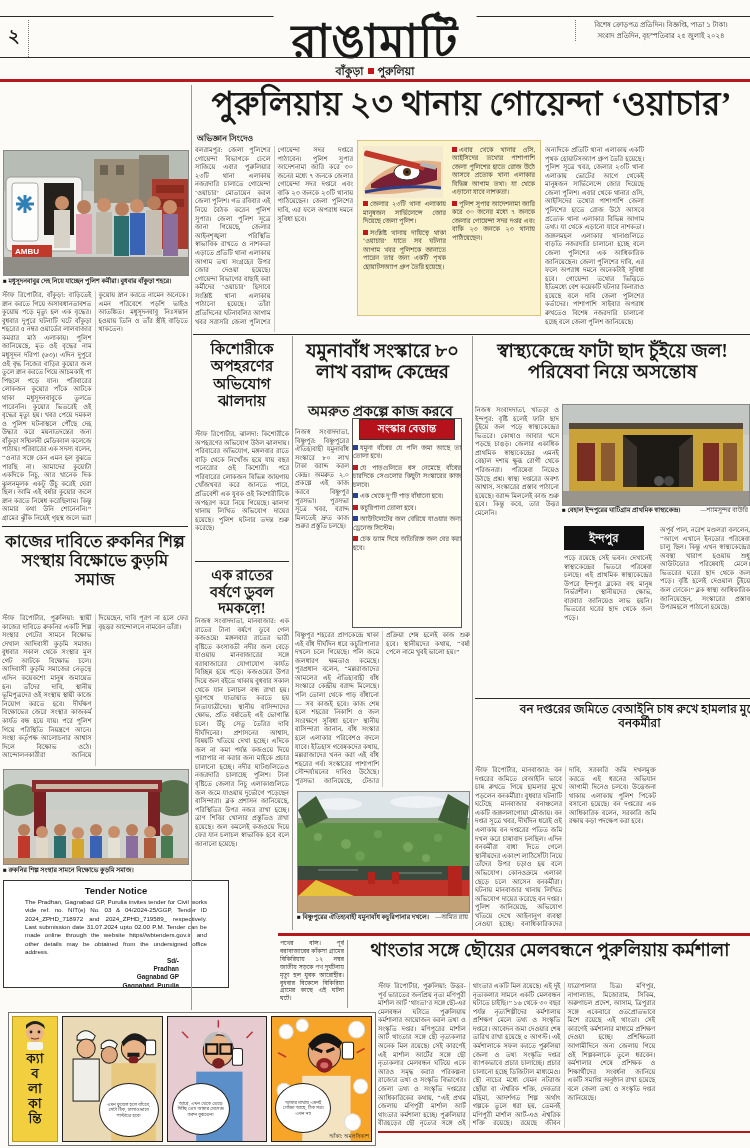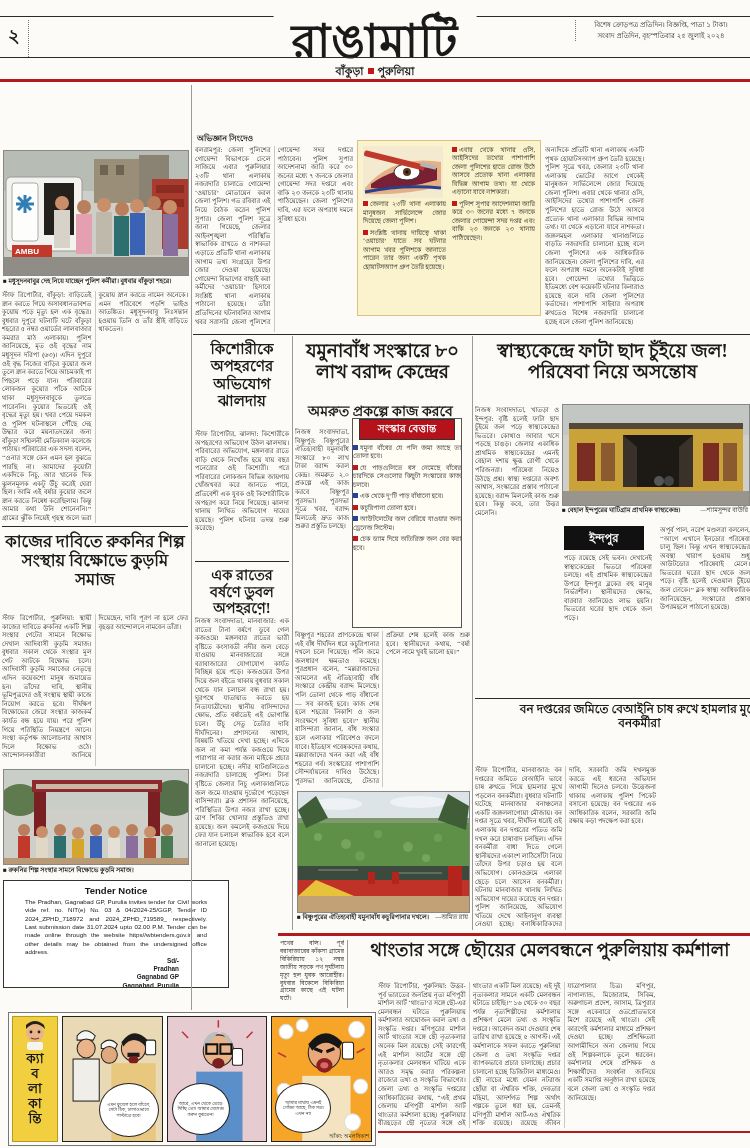--- a/index.html
+++ b/index.html
@@ -55,20 +55,21 @@
   <div class="abs ed-small" style="left:575px;top:20px;width:170px;border-left:1px dotted #777;">
     <div>বিশেষ ক্রোড়পত্র প্রতিদিন। বিজ্ঞপ্তি, পাতা ১ টাকা।</div>
     <div>সংবাদ প্রতিদিন, বৃহস্পতিবার ২৫ জুলাই ২০২৪</div>
   </div>
   <div class="abs rule" style="left:0;top:57px;width:750px;height:1px;"></div>
   <div class="abs" style="left:0;top:61px;width:750px;text-align:center;">
     <span class="secline">বাঁকুড়া</span><span class="redsq"></span><span class="secline">পুরুলিয়া</span>
   </div>
   <div class="abs redrule" style="left:0;top:79px;width:750px;height:3px;"></div>
 
+  <div class="abs hl" style="left:193px;top:86px;width:557px;font-size:33px;">পুরুলিয়ায় ২৩ থানায় গোয়েন্দা ‘ওয়াচার’</div>
   <div class="abs byline" style="left:197px;top:132px;">অভিজ্ঞান সিংদেও</div>
   <div class="abs body-text" style="left:195px;top:146px;width:158px;height:186px;column-count:2;">বলরামপুর: জেলা পুলিশের গোয়েন্দা বিভাগকে ঢেলে সাজিয়ে এবার পুরুলিয়ার ২৩টি থানা এলাকায় নজরদারি চালাতে গোয়েন্দা ‘ওয়াচার’ মোতায়েন করল জেলা পুলিশ। গত রবিবার এই নিয়ে বৈঠক করেন পুলিশ সুপার। জেলা পুলিশ সূত্রে জানা গিয়েছে, জেলার আইনশৃঙ্খলা পরিস্থিতি স্বাভাবিক রাখতে ও নাশকতা এড়াতে প্রতিটি থানা এলাকায় আগাম তথ্য সংগ্রহের উপর জোর দেওয়া হয়েছে। গোয়েন্দা বিভাগের বাছাই করা কর্মীদের ‘ওয়াচার’ হিসাবে সংশ্লিষ্ট থানা এলাকায় পাঠানো হয়েছে। তাঁরা প্রতিদিনের ঘটনাবলির আগাম খবর সরাসরি জেলা পুলিশের গোয়েন্দা সদর দপ্তরে পাঠাবেন। পুলিশ সুপার আদেশনামা জারি করে ৩০ জনের মধ্যে ৭ জনকে জেলার গোয়েন্দা সদর দপ্তরে এবং বাকি ২৩ জনকে ২৩টি থানায় পাঠিয়েছেন। জেলা পুলিশের দাবি, এর ফলে অপরাধ দমনে সুবিধা হবে।</div>
 
   <div class="abs infobox" style="left:357px;top:140px;width:172px;height:164px;">
     <div class="col">
       <svg width="80" height="52" viewBox="0 0 80 52">
         <rect width="80" height="52" fill="#f4ead0"></rect>
         <path d="M2,42 Q30,8 78,16 L78,40 Q40,50 2,48 Z" fill="#e3b185"></path>
         <path d="M8,38 Q36,18 74,22 L74,34 Q40,44 8,42 Z" fill="#7a2035"></path>
         <ellipse cx="44" cy="26" rx="13" ry="8" fill="#fff" stroke="#333" stroke-width="1"></ellipse>
@@ -172,21 +173,21 @@
       <div>Sd/-</div>
       <div>Pradhan</div>
       <div>Gagnabad GP</div>
       <div>Gagnabad, Purulia</div>
     </div>
   </div>
 
   <div class="abs hl" style="left:196px;top:341px;width:92px;font-size:15px;">কিশোরীকে অপহরণের অভিযোগ ঝালদায়</div>
   <div class="abs body-text" style="left:195px;top:430px;width:94px;height:128px;column-count:1;">স্টাফ রিপোর্টার, ঝালদা: কিশোরীকে অপহরণের অভিযোগ উঠল ঝালদায়। পরিবারের অভিযোগ, মঙ্গলবার রাতে বাড়ি থেকে নিখোঁজ হয়ে যায় বছর পনেরোর ওই কিশোরী। পরে পরিবারের লোকজন বিভিন্ন জায়গায় খোঁজখবর করে জানতে পারে, প্রতিবেশী এক যুবক ওই কিশোরীটিকে অপহরণ করে নিয়ে গিয়েছে। ঝালদা থানায় লিখিত অভিযোগ দায়ের হয়েছে। পুলিশ ঘটনার তদন্ত শুরু করেছে।</div>
   <div class="abs rule" style="left:195px;top:561px;width:94px;height:1px;"></div>
-  <div class="abs hl" style="left:195px;top:567px;width:94px;font-size:14.5px;">এক রাতের বর্ষণে ডুবল অপহরণ়ে!</div>
+  <div class="abs hl" style="left:195px;top:567px;width:94px;font-size:14.5px;">এক রাতের বর্ষণে ডুবল দমকল়ে!</div>
   <div class="abs body-text" style="left:195px;top:617px;width:94px;height:312px;column-count:1;">নিজস্ব সংবাদদাতা, মানবাজার: এক রাতের টানা বর্ষণে ডুবে গেল কজওয়ে! মঙ্গলবার রাতের ভারী বৃষ্টিতে কংসাবতী নদীর জল বেড়ে যাওয়ায় মানবাজারের সঙ্গে বরাবাজারের যোগাযোগ কার্যত বিচ্ছিন্ন হয়ে পড়ে। কজওয়ের উপর দিয়ে জল বইতে থাকায় বুধবার সকাল থেকে যান চলাচল বন্ধ রাখা হয়। ঘুরপথে যাতায়াত করতে হয় নিত্যযাত্রীদের। স্থানীয় বাসিন্দাদের ক্ষোভ, প্রতি বর্ষাতেই এই ভোগান্তি চলে। উঁচু সেতু তৈরির দাবি দীর্ঘদিনের। প্রশাসনের আশ্বাস, বিষয়টি খতিয়ে দেখা হচ্ছে। এদিকে জল না কমা পর্যন্ত কজওয়ে দিয়ে পারাপার না করার জন্য মাইকে প্রচার চালানো হচ্ছে। নদীর ঘাটগুলিতেও নজরদারি চালাচ্ছে পুলিশ। টানা বৃষ্টিতে জেলার নিচু এলাকাগুলিতে জল জমে যাওয়ায় দুর্ভোগে পড়েছেন বাসিন্দারা। ব্লক প্রশাসন জানিয়েছে, পরিস্থিতির উপর নজর রাখা হচ্ছে। ত্রাণ শিবির খোলার প্রস্তুতিও রাখা হয়েছে। জল কমলেই কজওয়ে দিয়ে ফের যান চলাচল স্বাভাবিক হবে বলে জানানো হয়েছে।</div>
 
   <div class="abs hl" style="left:295px;top:341px;width:175px;font-size:18.5px;">যমুনাবাঁধ সংস্কারে ৮০ লাখ বরাদ্দ কেন্দ্রের</div>
   <div class="abs hl" style="left:293px;top:404px;width:175px;font-size:14px;">অমরুত প্রকল্পে কাজ করবে পুরসভা</div>
   <div class="abs body-text" style="left:295px;top:428px;width:54px;height:198px;column-count:1;">নিজস্ব সংবাদদাতা, বিষ্ণুপুর: বিষ্ণুপুরের ঐতিহ্যবাহী যমুনাবাঁধ সংস্কারে ৮০ লাখ টাকা বরাদ্দ করল কেন্দ্র। অমরুত ২.০ প্রকল্পে এই কাজ করবে বিষ্ণুপুর পুরসভা। পুরসভা সূত্রে খবর, বরাদ্দ মিলতেই দ্রুত কাজ শুরুর প্রস্তুতি চলছে।</div>
   <div class="abs reformbox" style="left:352px;top:418px;width:108px;height:208px;">
     <div class="reform-title">সংস্কার বেত্তান্ত</div>
     <div style="font-size:6.4px;line-height:1.32;text-align:justify;">
       <div class="b-item"><span class="sq blue"></span><span>যমুনা বাঁধের যে পলি জমা আছে তা তোলা হবে।</span></div>
       <div class="b-item"><span class="sq red"></span><span>যে পাড়গুলিতে ধস নেমেছে বাঁধের চারদিকে সেগুলোর কিছুটা সংস্কারের কাজ চলবে।</span></div>

